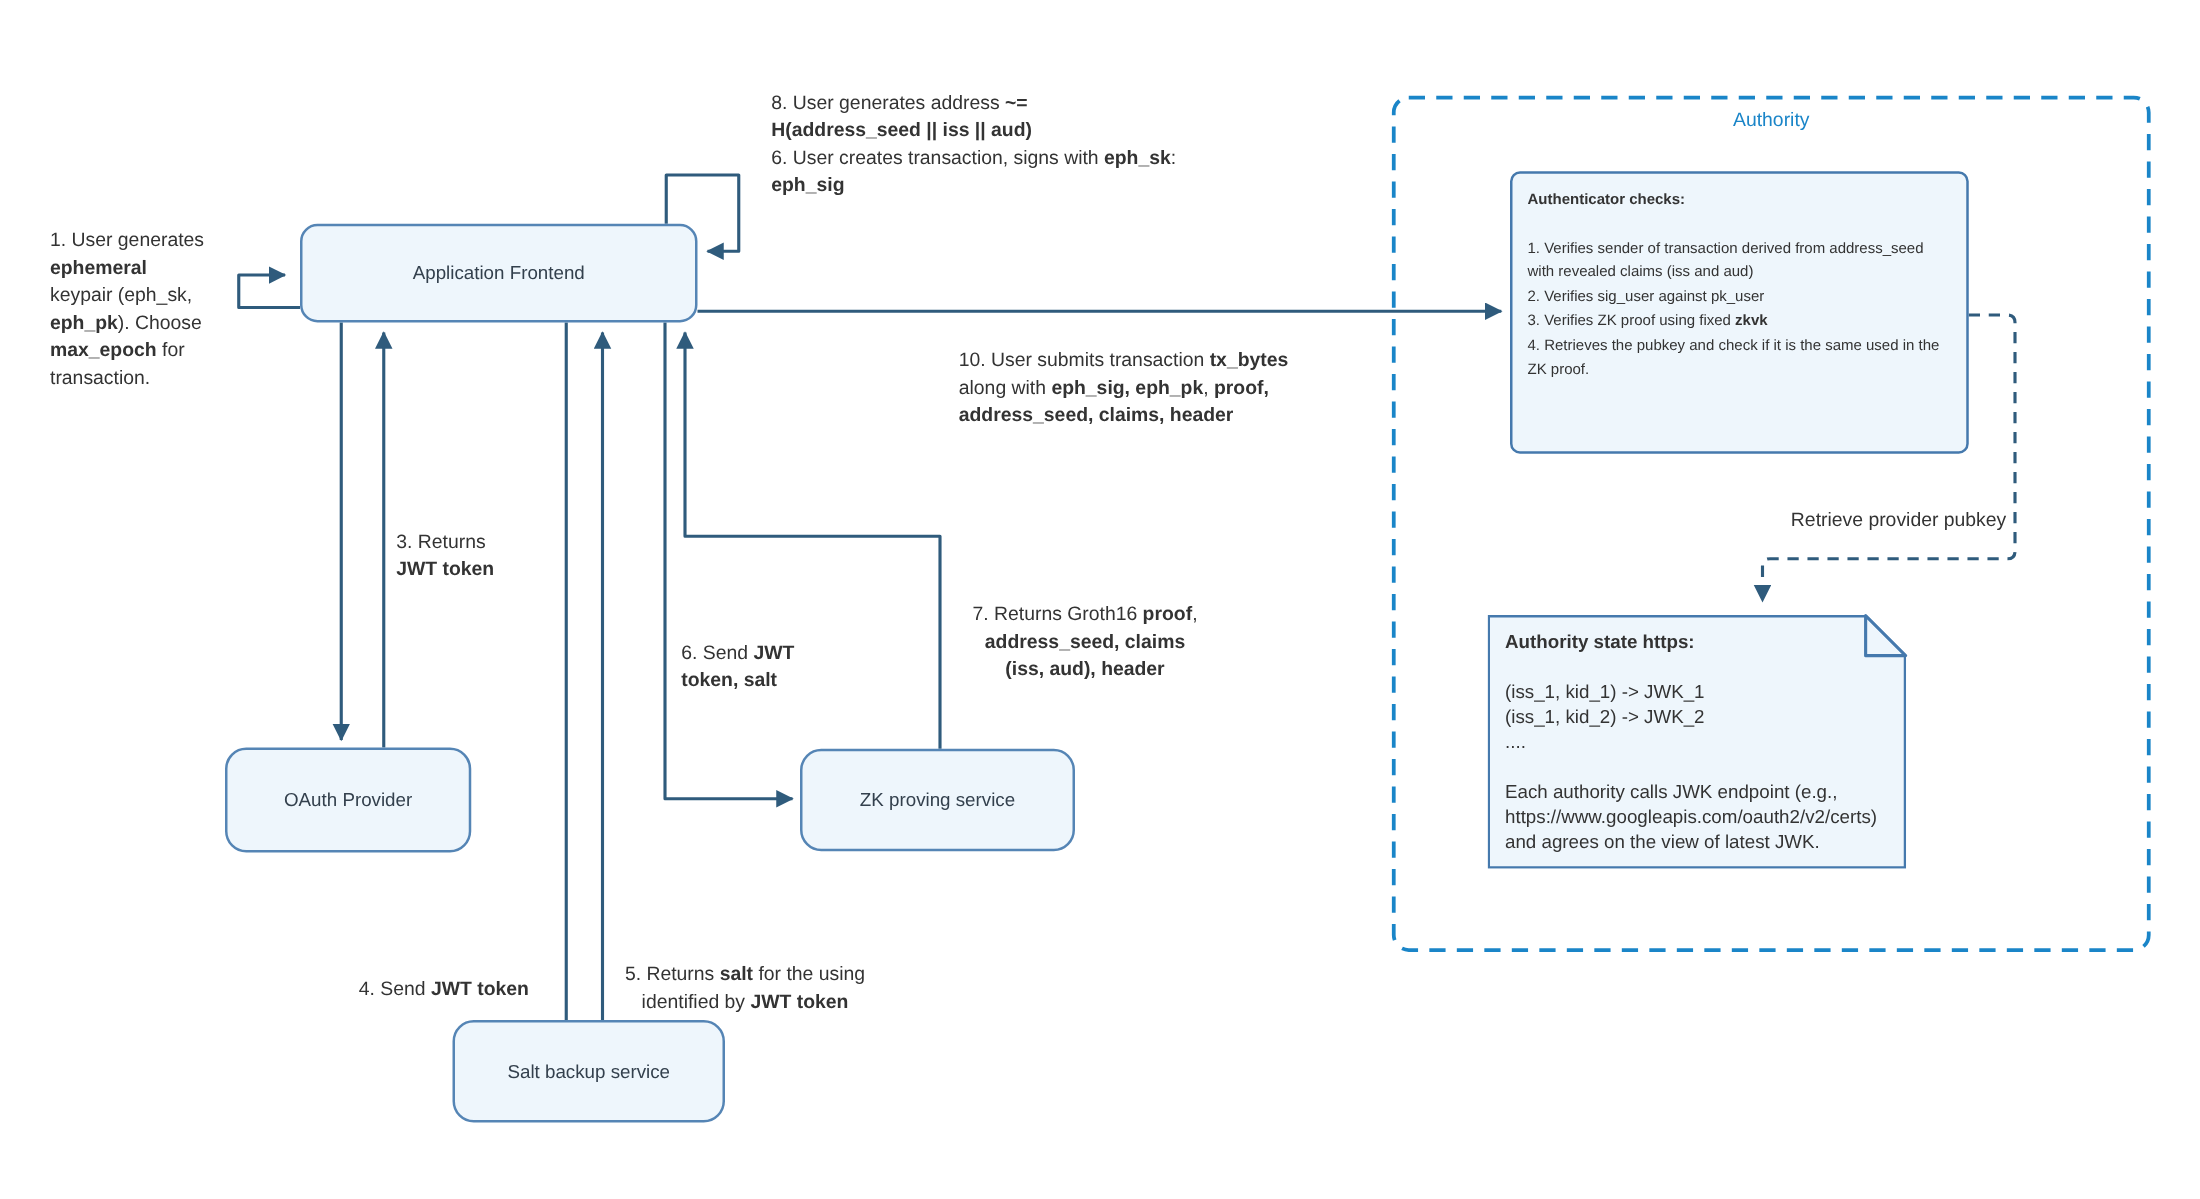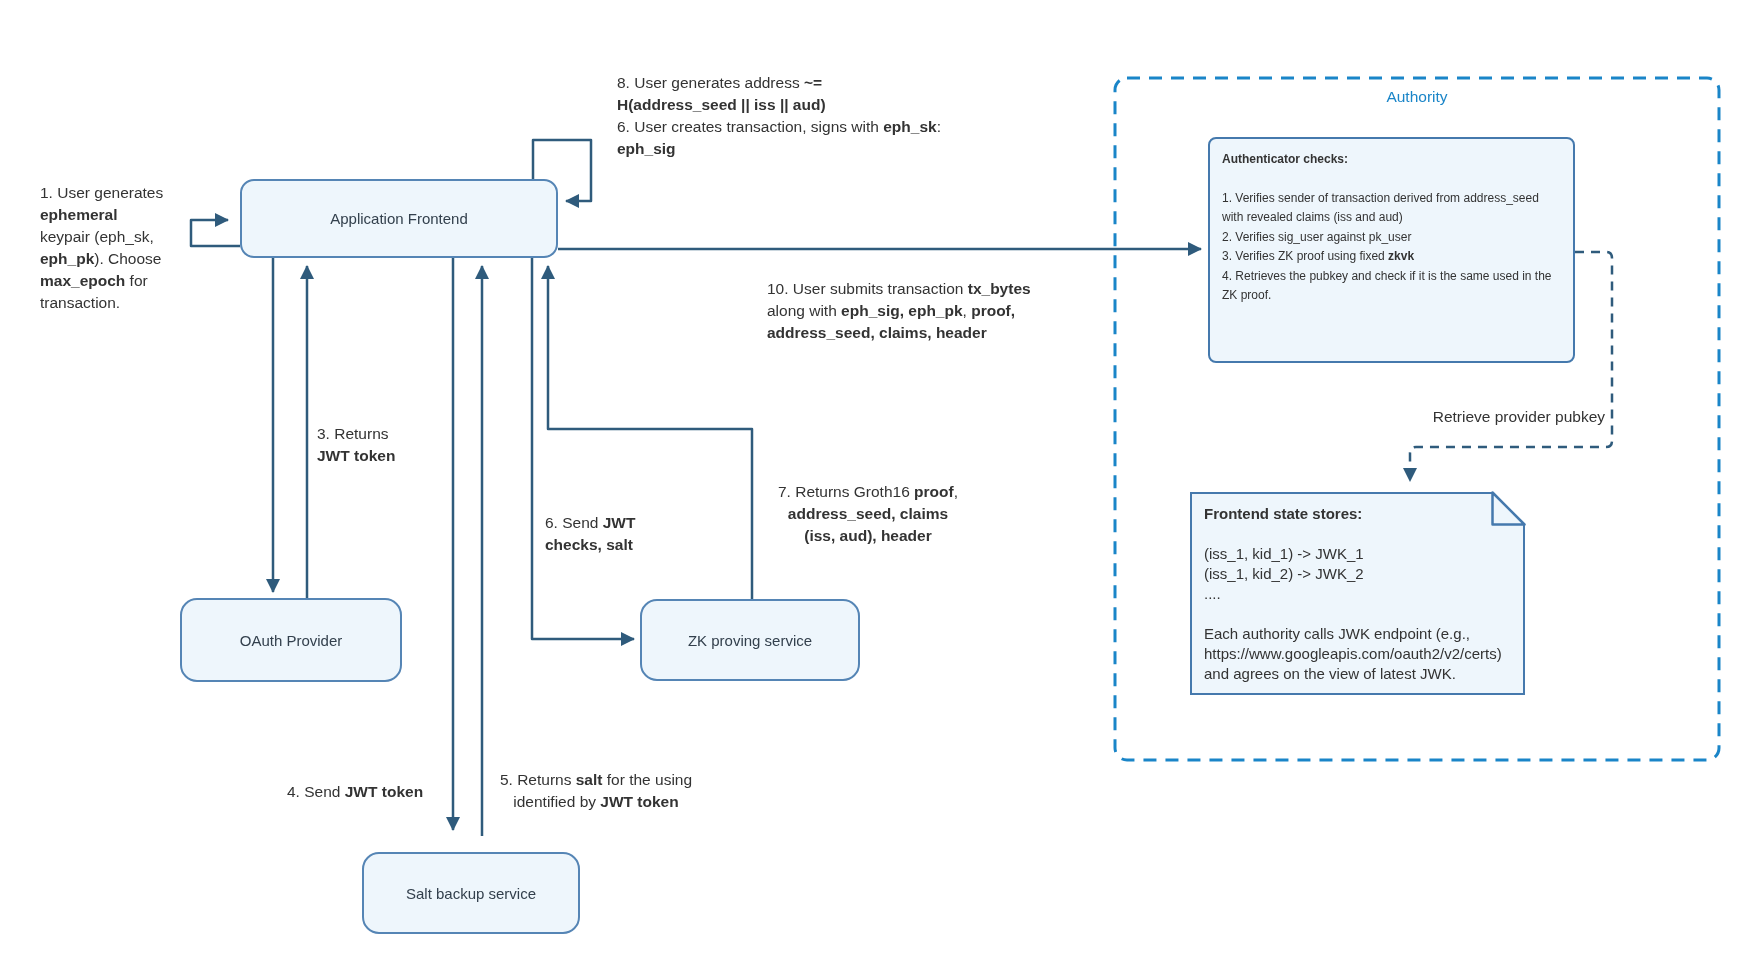--- a/index.html
+++ b/index.html
@@ -80,44 +80,44 @@
 
     <path d="M1575 252 H1606 Q1612 252 1612 258 V441 Q1612 447 1606 447 H1416 Q1410 447 1410 453 V481" fill="none" stroke="#2f5b7c" stroke-width="2.5" stroke-dasharray="9 7" marker-end="url(#arr)"></path>
   </svg>
 
   <div class="authority-label" style="left:1115px;top:88px;width:604px;">Authority</div>
 
   <div class="node" style="left:240px;top:179px;width:318px;height:79px;">
     <span>Application Frontend</span>
   </div>
 
-  <div class="node" style="left:180px;top:598px;width:222px;height:84px;border-radius:17px;text-align:right;">
+  <div class="node" style="left:180px;top:598px;width:197px;height:84px;border-radius:17px;text-align:right;">
     <span>OAuth Provider</span>
   </div>
 
   <div class="node" style="left:640px;top:599px;width:220px;height:82px;border-radius:17px;">
     <span>ZK proving service</span>
   </div>
 
-  <div class="node" style="left:362px;top:852px;width:218px;height:82px;border-radius:17px;">
+  <div class="node" style="left:362px;top:816px;width:218px;height:82px;border-radius:17px;">
     <span>Salt backup service</span>
   </div>
 
   <div class="panel" style="left:1208px;top:137px;width:367px;height:226px;">
     <div class="title">Authenticator checks:</div>
     <div>
         <div><span>1. Verifies sender of transaction derived from address_seed with revealed claims (iss and aud)</span></div>
         <div><span>2. Verifies sig_user against pk_user</span></div>
         <div><span>3. Verifies ZK proof using fixed </span><span style="font-weight: bold;">zkvk</span></div>
         <div><span>4. Retrieves the pubkey and check if it is the same used in the ZK proof.</span></div>
       </div>
   </div>
 
   <div class="doc" style="left:1190px;top:492px;width:335px;height:203px;">
-    <div class="title">Frontend state stores:</div>
+    <div class="title">Authority state https:</div>
     <div>
         <div class="ln">&nbsp;</div>
         <div class="ln">(iss_1, kid_1) -&gt; JWK_1</div>
         <div class="ln">(iss_1, kid_2) -&gt; JWK_2</div>
         <div class="ln">....</div>
         <div class="ln">&nbsp;</div>
         <div class="ln">Each authority calls JWK endpoint (e.g., https://www.googleapis.com/oauth2/v2/certs) and agrees on the view of latest JWK.</div>
       </div>
   </div>
   <svg class="fold" style="left:1491px;top:491px;" width="36" height="36">
@@ -148,21 +148,21 @@
       <div class="ln"><span>4. Send </span><span style="font-weight: bold;">JWT token</span></div>
     </div>
 
   <div class="note centered" style="left:445px;top:769px;width:302px;">
       <div class="ln"><span>5. Returns </span><span style="font-weight: bold;">salt</span><span> for the using</span></div>
       <div class="ln"><span>identified by </span><span style="font-weight: bold;">JWT token</span></div>
     </div>
 
   <div class="note" style="left:545px;top:512px;">
       <div class="ln"><span>6. Send </span><span style="font-weight: bold;">JWT</span></div>
-      <div class="ln"><span style="font-weight: bold;">checks, salt</span></div>
+      <div class="ln"><span style="font-weight: bold;">token, salt</span></div>
     </div>
 
   <div class="note centered" style="left:718px;top:481px;width:300px;">
       <div class="ln"><span>7. Returns Groth16 </span><span style="font-weight: bold;">proof</span><span>,</span></div>
       <div class="ln"><span style="font-weight: bold;">address_seed, claims</span></div>
       <div class="ln"><span style="font-weight: bold;">(iss, aud), header</span></div>
     </div>
 
   <div class="note" style="left:617px;top:72px;">
       <div class="ln"><span>8. User generates address </span><span style="font-weight: bold;">~=</span></div>

